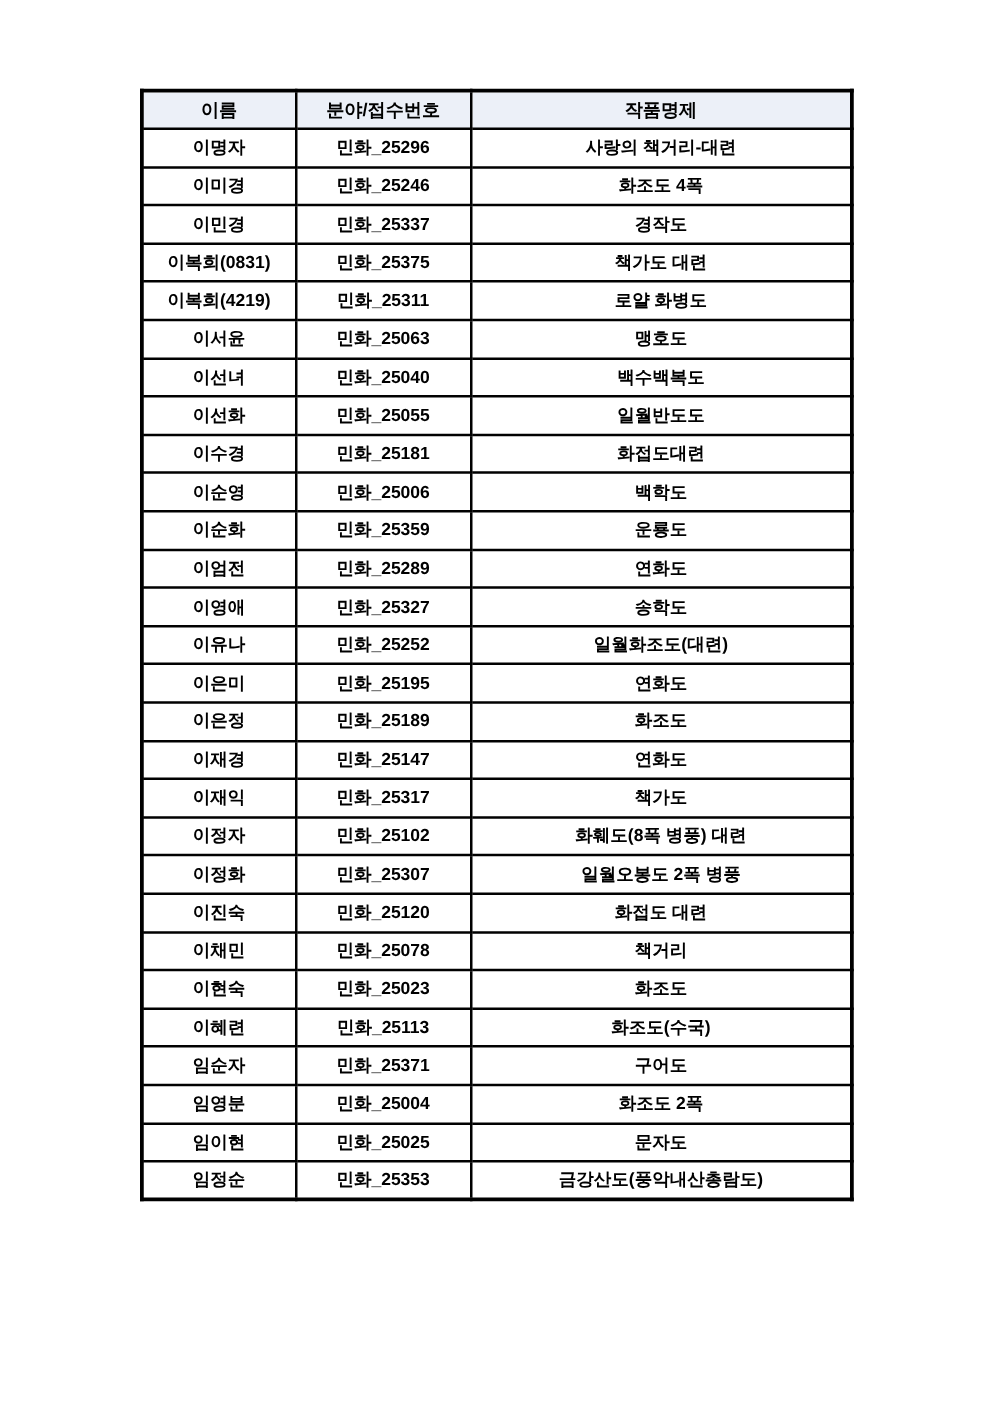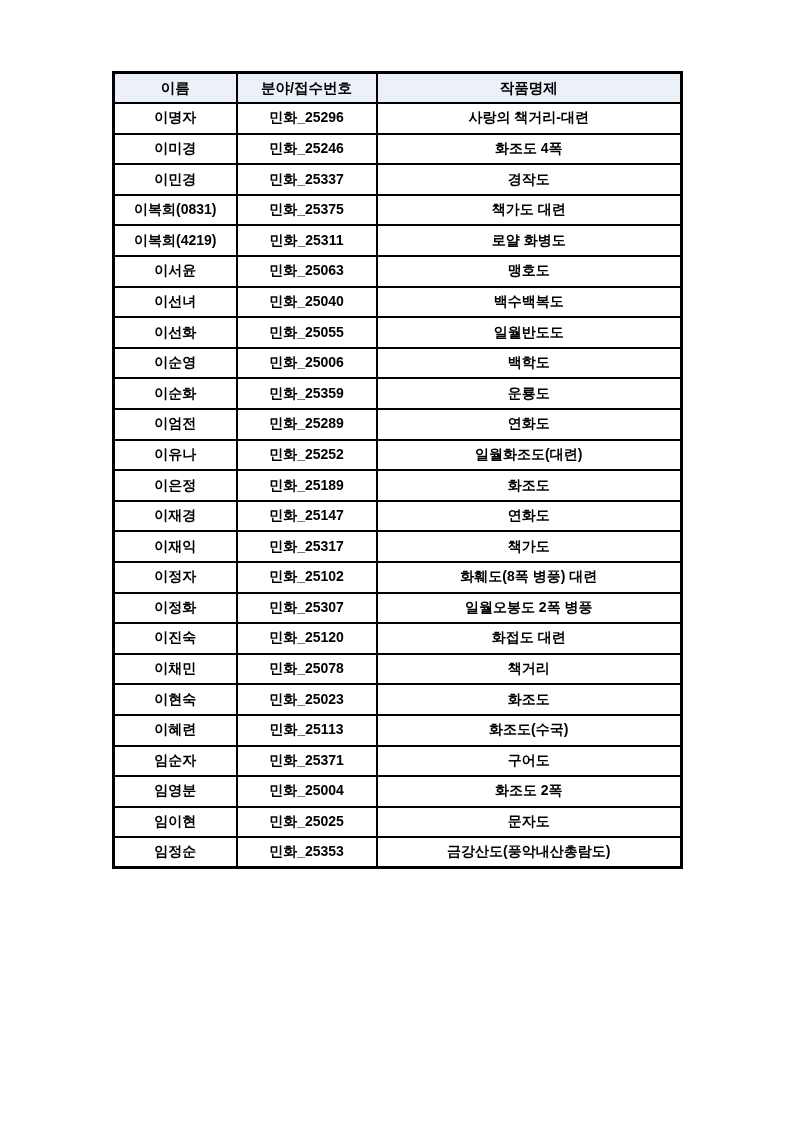--- a/index.html
+++ b/index.html
@@ -101,38 +101,53 @@
           <td>이선녀</td>
           <td>민화_25040</td>
           <td>백수백복도</td>
         </tr>
         <tr>
           <td>이선화</td>
           <td>민화_25055</td>
           <td>일월반도도</td>
         </tr>
         <tr>
+          <td>이수경</td>
+          <td>민화_25181</td>
+          <td>화접도대련</td>
+        </tr>
+        <tr>
           <td>이순영</td>
           <td>민화_25006</td>
           <td>백학도</td>
         </tr>
         <tr>
           <td>이순화</td>
           <td>민화_25359</td>
           <td>운룡도</td>
         </tr>
         <tr>
           <td>이엄전</td>
           <td>민화_25289</td>
           <td>연화도</td>
         </tr>
         <tr>
+          <td>이영애</td>
+          <td>민화_25327</td>
+          <td>송학도</td>
+        </tr>
+        <tr>
           <td>이유나</td>
           <td>민화_25252</td>
           <td>일월화조도(대련)</td>
+        </tr>
+        <tr>
+          <td>이은미</td>
+          <td>민화_25195</td>
+          <td>연화도</td>
         </tr>
         <tr>
           <td>이은정</td>
           <td>민화_25189</td>
           <td>화조도</td>
         </tr>
         <tr>
           <td>이재경</td>
           <td>민화_25147</td>
           <td>연화도</td>

